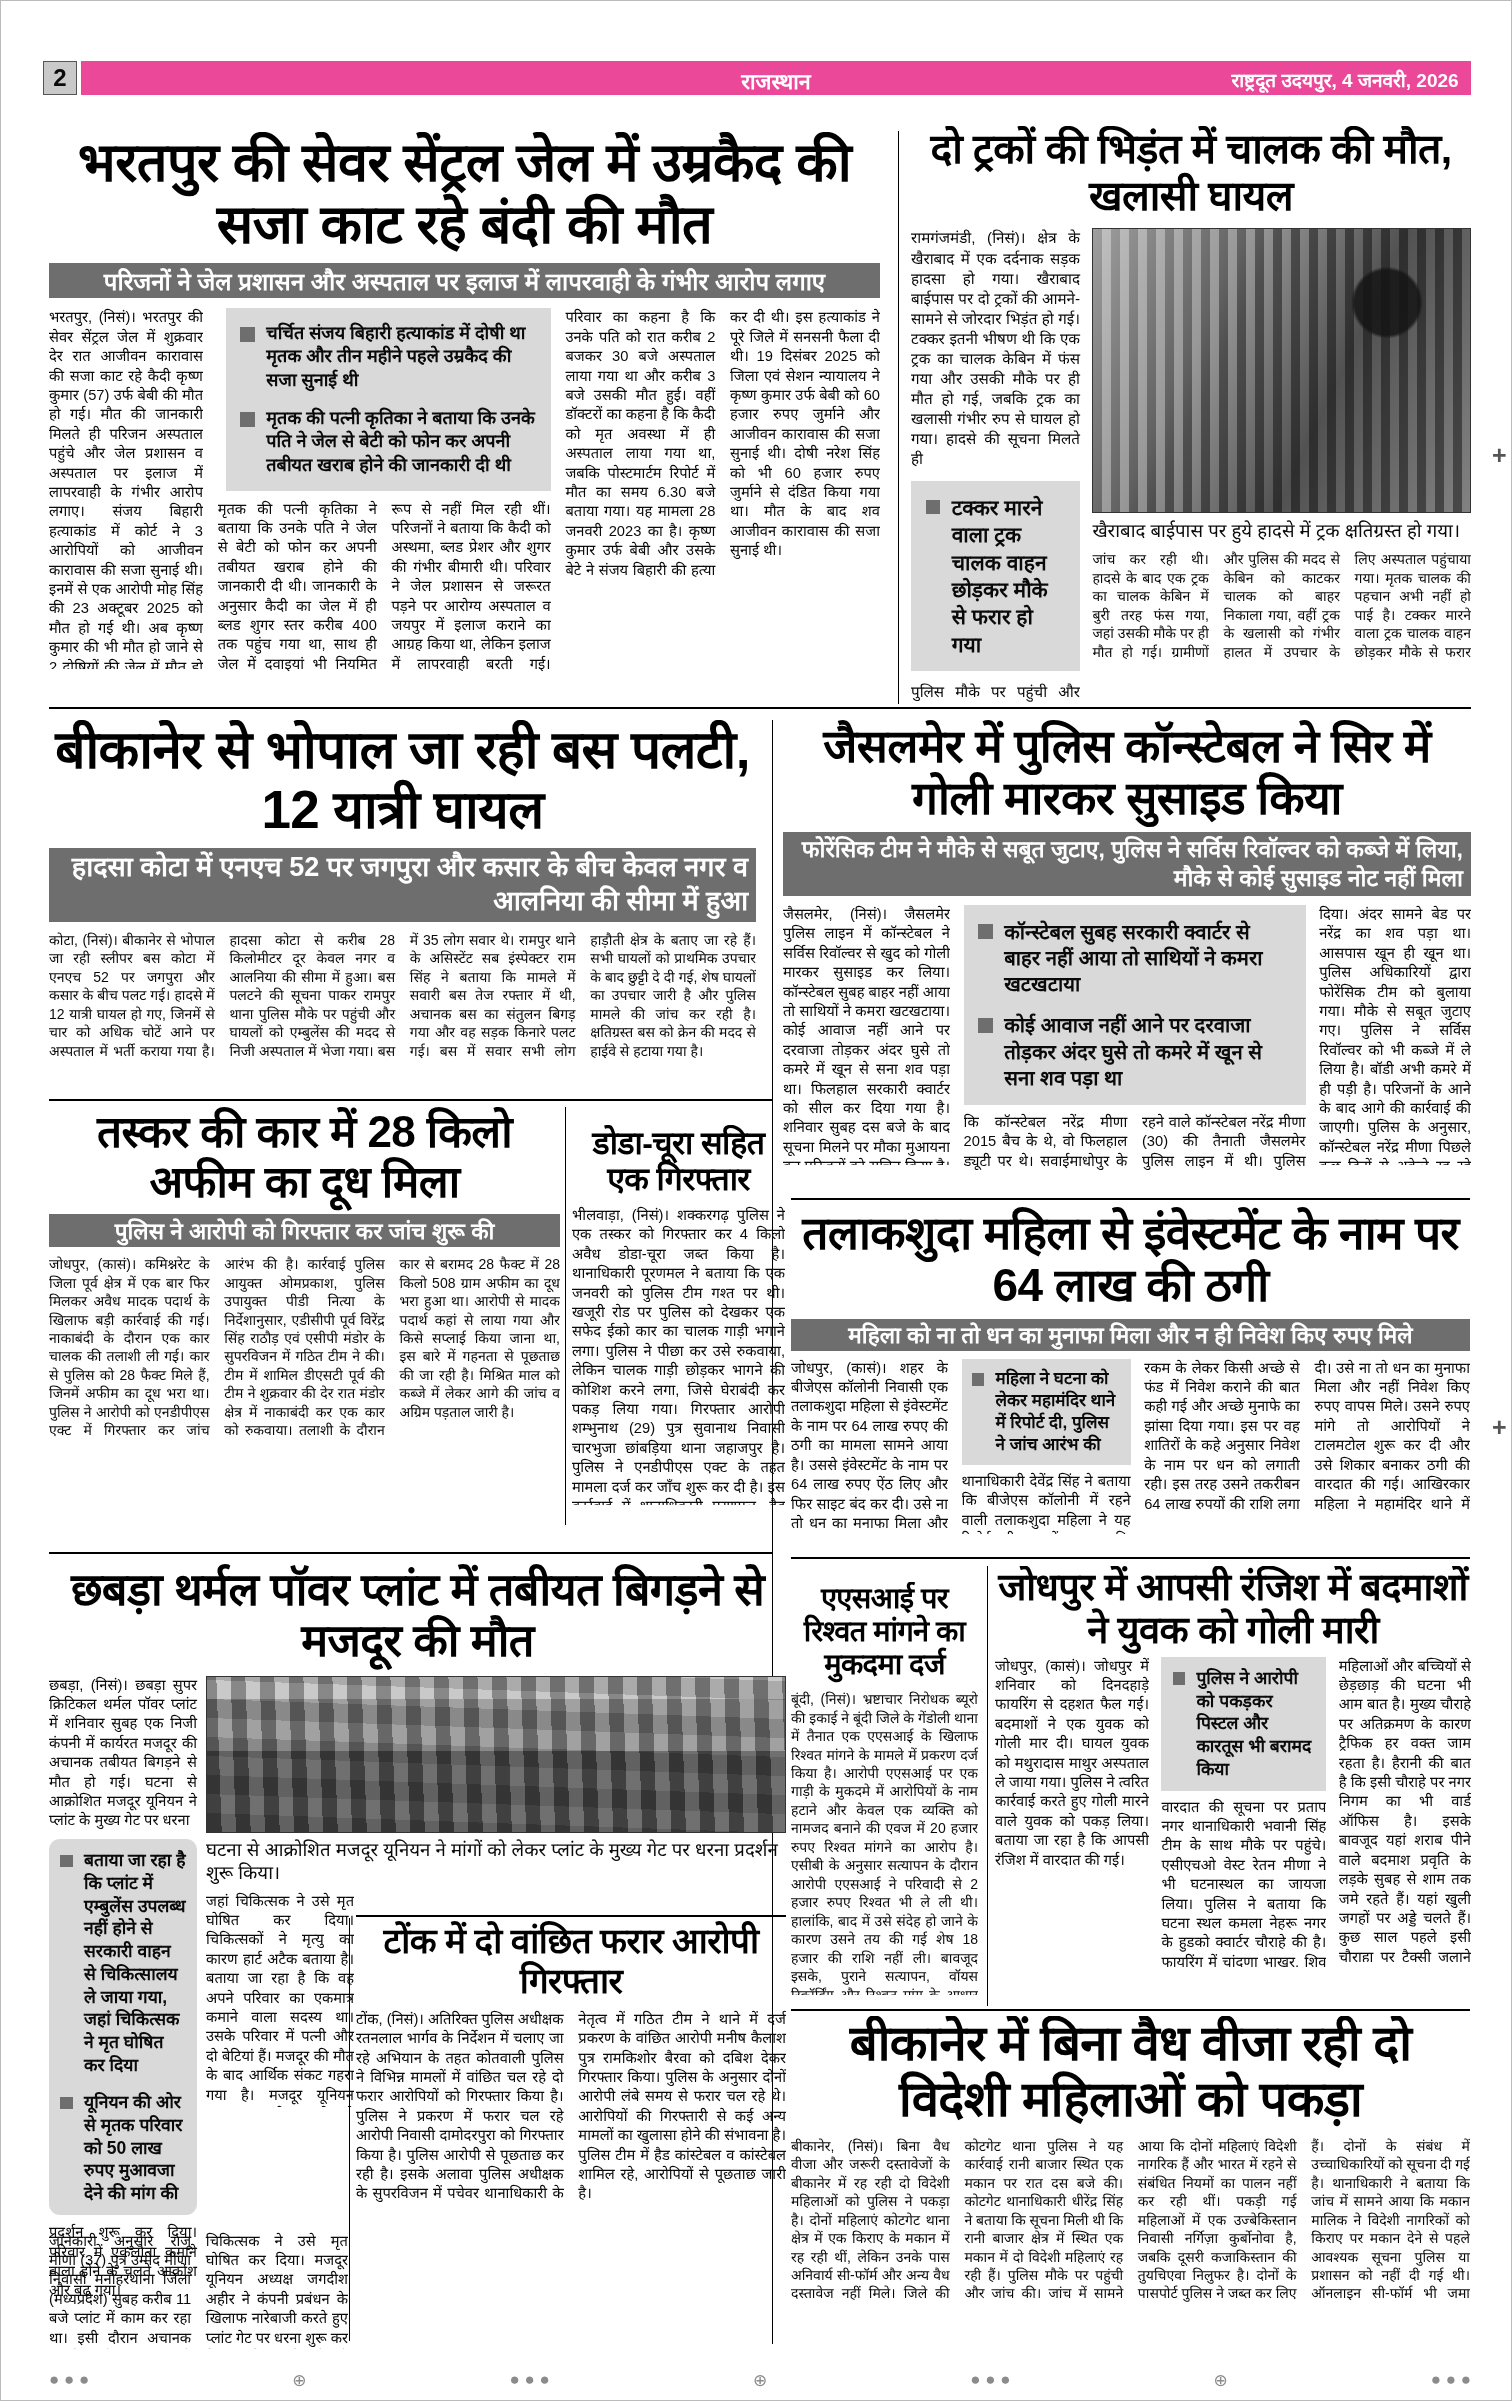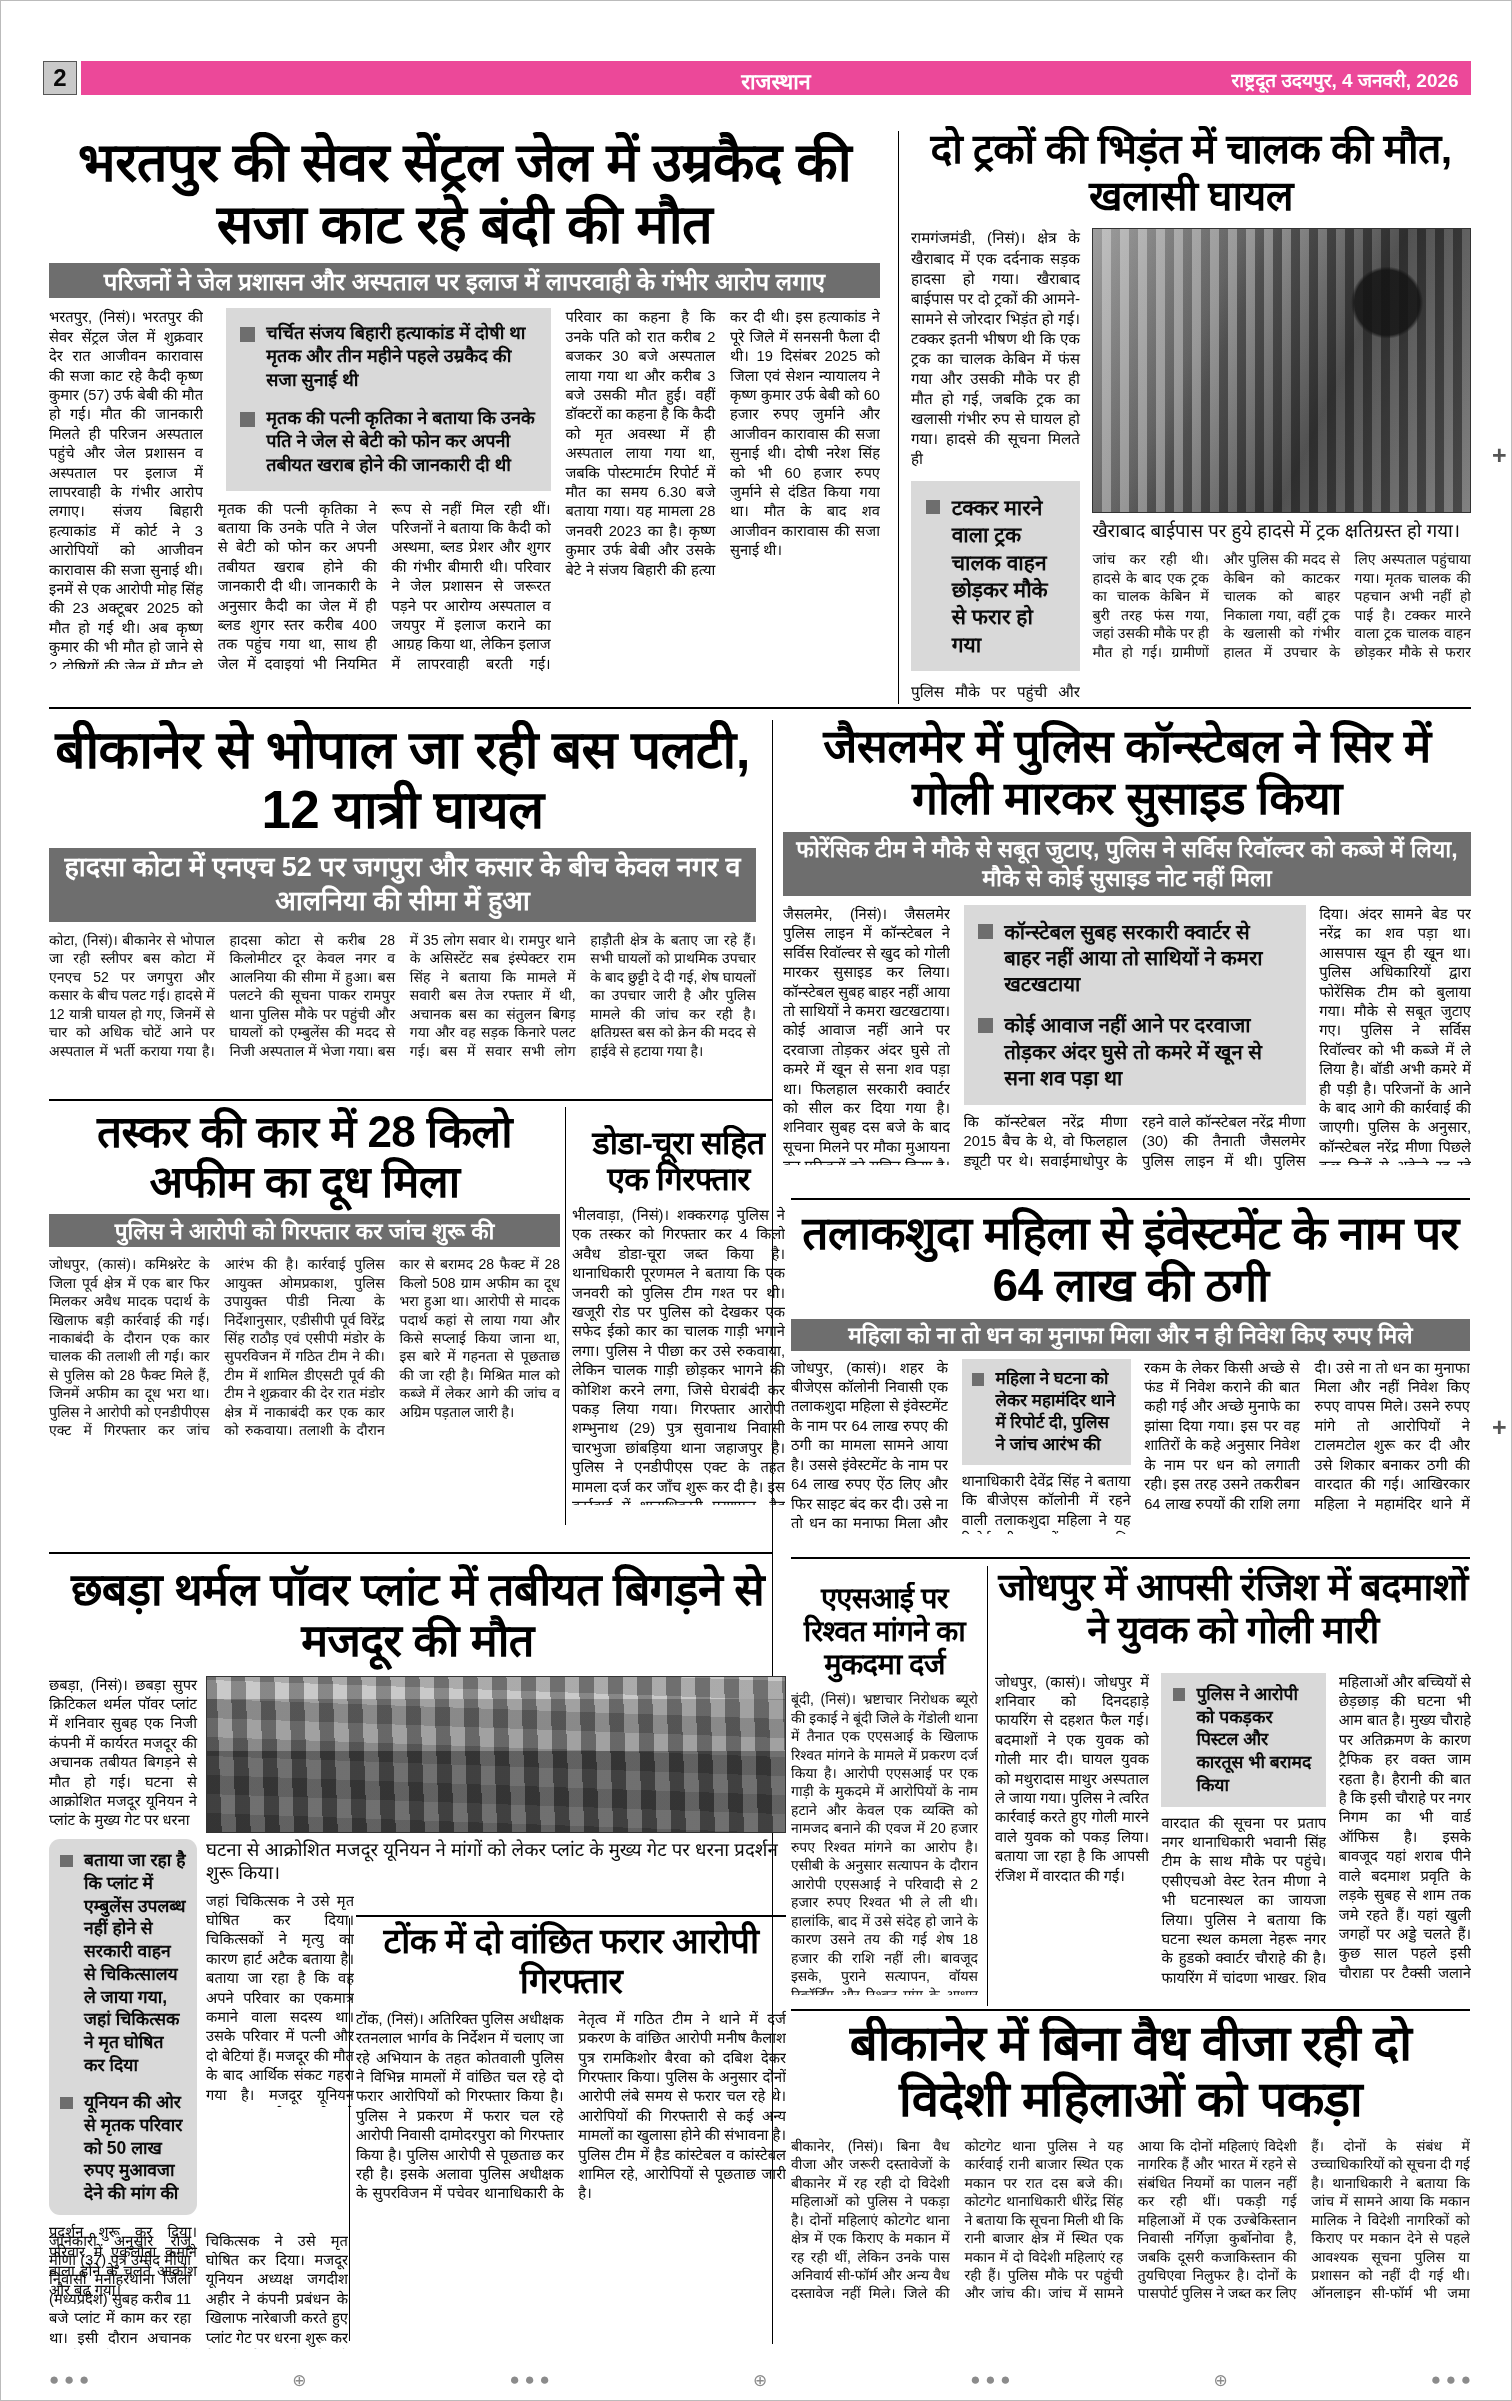--- a/index.html
+++ b/index.html
@@ -5,21 +5,21 @@
   * { margin:0; padding:0; box-sizing:border-box; }
   html,body { background:#d8d8d8; }
   #page {
     position:relative; width:1512px; height:2401px; background:#ffffff;
     font-family:"Liberation Sans", sans-serif; color:#0a0a0a; overflow:hidden;
     border:0.6px solid #bbb;
   }
   .abs { position:absolute; }
   .sec { position:absolute; overflow:hidden; }
   .headline { font-weight:bold; color:#000; text-align:center; line-height:1.14; letter-spacing:-0.6px; }
-  .graybar { background:#6e6e6e; color:#fff; font-weight:bold; text-align:center;
+  .graybar { background:#6e6e6e; color:#fff; font-weight:bold; text-align:right;
              display:flex; align-items:center; justify-content:center; padding:3.4px 8px; }
   .bodytext { text-align:justify; line-height:1.32; color:#090909; }
   .cols2 { column-count:2; column-gap:14.7px; }
   .cols3 { column-count:3; column-gap:14.7px; }
   .cols4 { column-count:4; column-gap:14.7px; }
   .row { display:flex; }
   .pullbox { background:#d9d9d9; padding:13.6px 14.7px; }
   .pullitem { display:flex; gap:11.3px; font-weight:bold; line-height:1.3; text-align:left; }
   .pullitem + .pullitem { margin-top:14.7px; }
   .sq { width:14.7px; height:14.7px; background:#6e6e6e; flex:none; margin-top:5.6px; }
@@ -195,21 +195,21 @@
     </div>
   </div>
 
   <div class="sec" style="left:790px; top:1581px; width:187px; height:426px;">
     <h1 class="headline" style="font-size:29px;">एएसआई पर रिश्वत मांगने का मुकदमा दर्ज</h1>
     <div class="bodytext" style="margin-top:9px; font-size:14px; height:305px; overflow:hidden;">बूंदी, (निसं)। भ्रष्टाचार निरोधक ब्यूरो की इकाई ने बूंदी जिले के गेंडोली थाना में तैनात एक एएसआई के खिलाफ रिश्वत मांगने के मामले में प्रकरण दर्ज किया है। आरोपी एएसआई पर एक गाड़ी के मुकदमे में आरोपियों के नाम हटाने और केवल एक व्यक्ति को नामजद बनाने की एवज में 20 हजार रुपए रिश्वत मांगने का आरोप है। एसीबी के अनुसार सत्यापन के दौरान आरोपी एएसआई ने परिवादी से 2 हजार रुपए रिश्वत भी ले ली थी। हालांकि, बाद में उसे संदेह हो जाने के कारण उसने तय की गई शेष 18 हजार की राशि नहीं ली। बावजूद इसके, पुराने सत्यापन, वॉयस रिकॉर्डिंग और रिश्वत मांग के आधार पर एसीबी मुख्यालय जयपुर ने आरोपी के खिलाफ मुकदमा दर्ज किया है।</div>
   </div>
 
   <div class="sec" style="left:994px; top:1565px; width:476px; height:440px;">
     <h1 class="headline" style="font-size:38px;">जोधपुर में आपसी रंजिश में बदमाशों ने युवक को गोली मारी</h1>
-    <div class="row" style="margin-top:20px; gap:12.4px;">
+    <div class="row" style="margin-top:4px; gap:12.4px;">
       <div class="bodytext" style="width:154px; font-size:14.7px; height:305px; overflow:hidden;">जोधपुर, (कासं)। जोधपुर में शनिवार को दिनदहाड़े फायरिंग से दहशत फैल गई। बदमाशों ने एक युवक को गोली मार दी। घायल युवक को मथुरादास माथुर अस्पताल ले जाया गया। पुलिस ने त्वरित कार्रवाई करते हुए गोली मारने वाले युवक को पकड़ लिया। बताया जा रहा है कि आपसी रंजिश में वारदात की गई।</div>
       <div style="width:165px;">
         <div class="pullbox" style="font-size:17.5px; padding:10.2px 11.3px;">
           <div class="pullitem">
             <span class="sq" style="width:12.4px;height:12.4px;"></span>
             <span>पुलिस ने आरोपी को पकड़कर पिस्टल और कारतूस भी बरामद किया</span>
           </div>
         </div>
         <div class="bodytext" style="margin-top:6.8px; font-size:14.7px; height:169px; overflow:hidden;">वारदात की सूचना पर प्रताप नगर थानाधिकारी भवानी सिंह टीम के साथ मौके पर पहुंचे। एसीएचओ वेस्ट रेतन मीणा ने भी घटनास्थल का जायजा लिया। पुलिस ने बताया कि घटना स्थल कमला नेहरू नगर के हुडको क्वार्टर चौराहे की है। फायरिंग में चांदणा भाखर, शिव कॉलोनी निवासी आकाश को गोली लगी।</div>
       </div>

